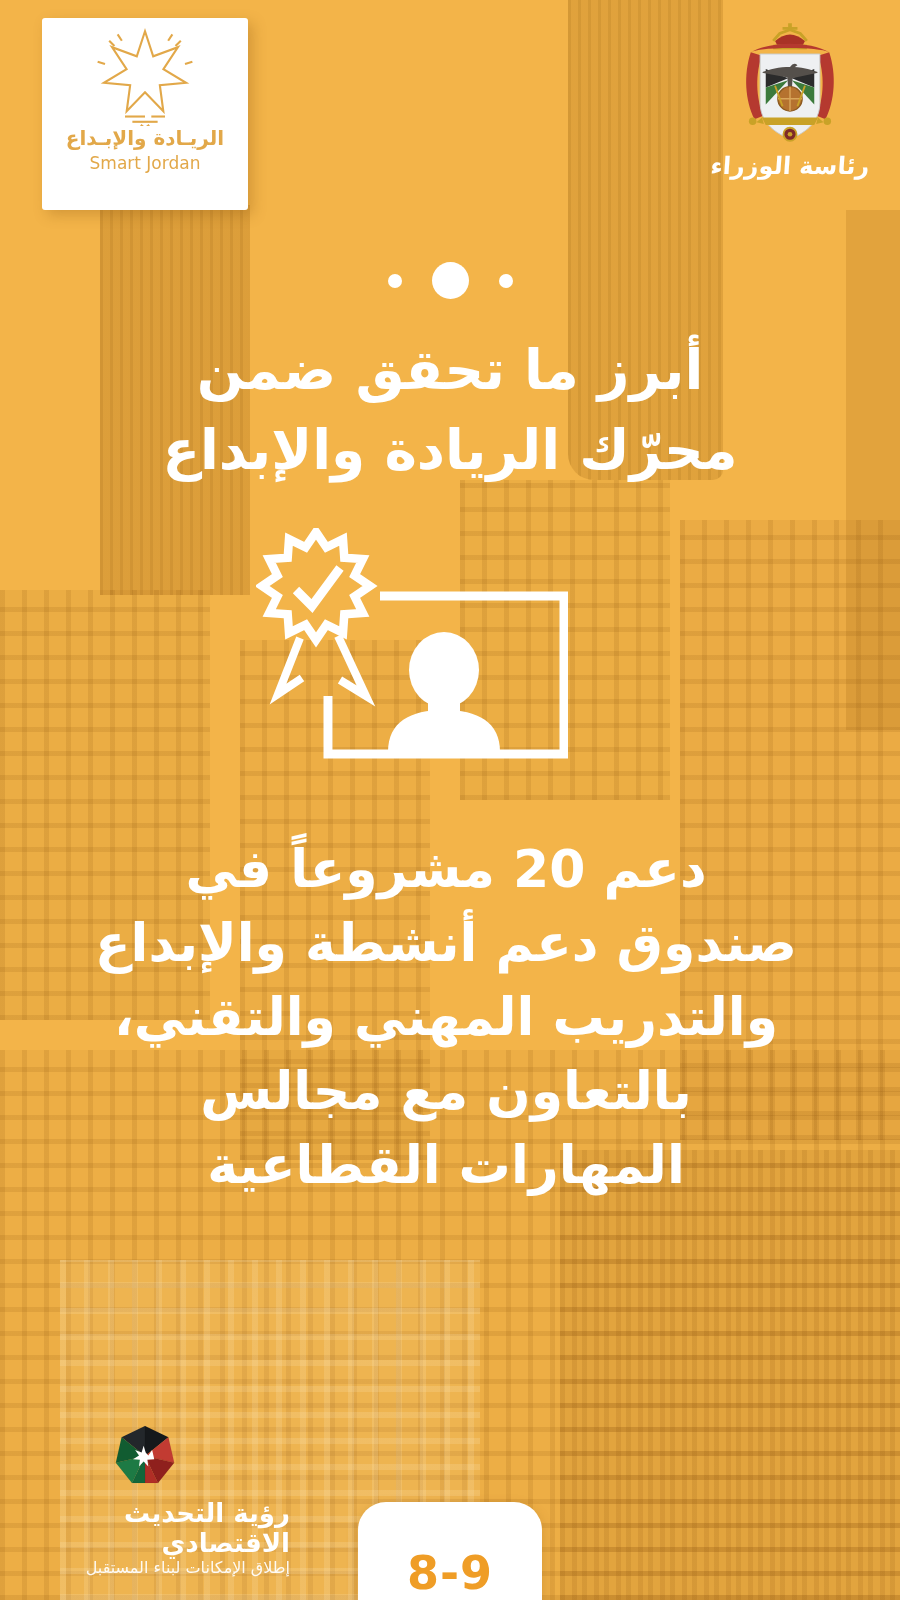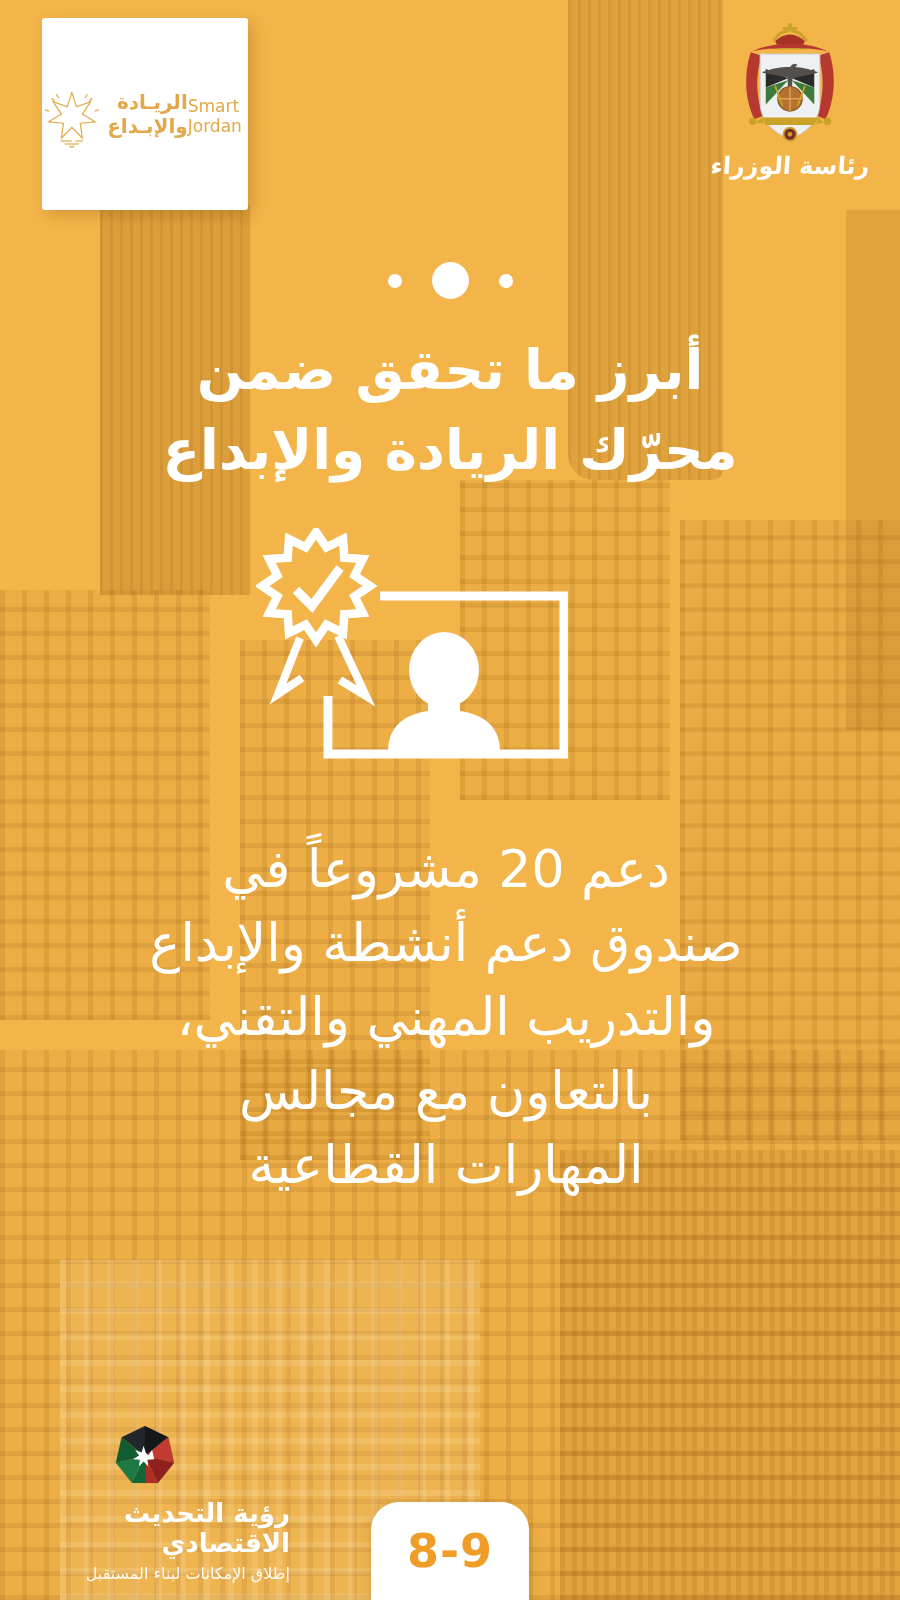--- a/index.html
+++ b/index.html
@@ -19,21 +19,21 @@
       repeating-linear-gradient(0deg, rgba(130,75,8,.13) 0 5px, transparent 5px 24px),
       repeating-linear-gradient(90deg, rgba(130,75,8,.13) 0 5px, transparent 5px 22px);}
   .grid-light{background-image:
       repeating-linear-gradient(0deg, rgba(255,240,205,.16) 0 6px, transparent 6px 26px),
       repeating-linear-gradient(90deg, rgba(255,240,205,.16) 0 6px, transparent 6px 24px);}
   
   .brand-card{
     position:absolute;left:42px;top:18px;width:206px;height:192px;
     background:var(--white);border-radius:3px;
     box-shadow:5px 5px 14px rgba(140,85,15,.30);
-    display:flex;flex-direction:row;align-items:center;
+    display:flex;flex-direction:column;align-items:center;
   }
   .brand-card svg{margin-top:8px;}
   .brand-ar{color:var(--accent_gold);font-size:20px;font-weight:700;line-height:1.2;direction:rtl;}
   .brand-en{color:var(--accent_gold);font-size:17px;font-weight:400;margin-top:3px;}
   
   .crest-wrap{position:absolute;left:700px;top:20px;width:180px;text-align:center;}
   .crest-caption{
     margin-top:4px;color:var(--white);font-size:24px;font-weight:700;direction:rtl;
     transform:skewX(-4deg);letter-spacing:1px;
   }
@@ -45,32 +45,32 @@
   
   .heading{
     position:absolute;left:0;top:330px;width:900px;text-align:center;
     color:var(--white);font-size:55px;font-weight:700;line-height:80px;direction:rtl;
   }
   
   .achv{position:absolute;left:256px;top:528px;}
   
   .body-text{
     position:absolute;left:0;top:832px;width:892px;text-align:center;
-    color:var(--white);font-size:52px;font-weight:400;line-height:74px;direction:rtl;
+    color:var(--white);font-size:52px;font-weight:700;line-height:74px;direction:rtl;
   }
   
   .vision{position:absolute;left:0;top:1424px;width:290px;}
   .vision svg{display:block;margin:0 auto;}
   .vision-title{margin-top:10px;color:var(--white);font-size:26px;font-weight:700;direction:rtl;}
-  .vision-sub{margin-top:6px;color:rgba(255,255,255,.93);font-size:16px;font-weight:400;direction:rtl;}
+  .vision-sub{color:rgba(255,255,255,.93);font-size:16px;font-weight:400;direction:rtl;}
   .page-badge{
     position:absolute;left:50%;transform:translateX(-50%);top:1502px;
-    width:158px;height:98px;background:var(--white);
+    width:184px;height:98px;background:var(--white);
     border-radius:28px 28px 0 0;
-    display:flex;align-items:flex-start;justify-content:center;
+    display:flex;align-items:flex-end;justify-content:center;
     box-shadow:0 4px 12px rgba(140,85,15,.25);
   }
   .page-badge span{margin-top:22px;color:var(--page_number);font-size:46px;font-weight:700;letter-spacing:1px;}
 </style>
 </head>
 <body>
 
 <div class="poster">
 
   <div>

